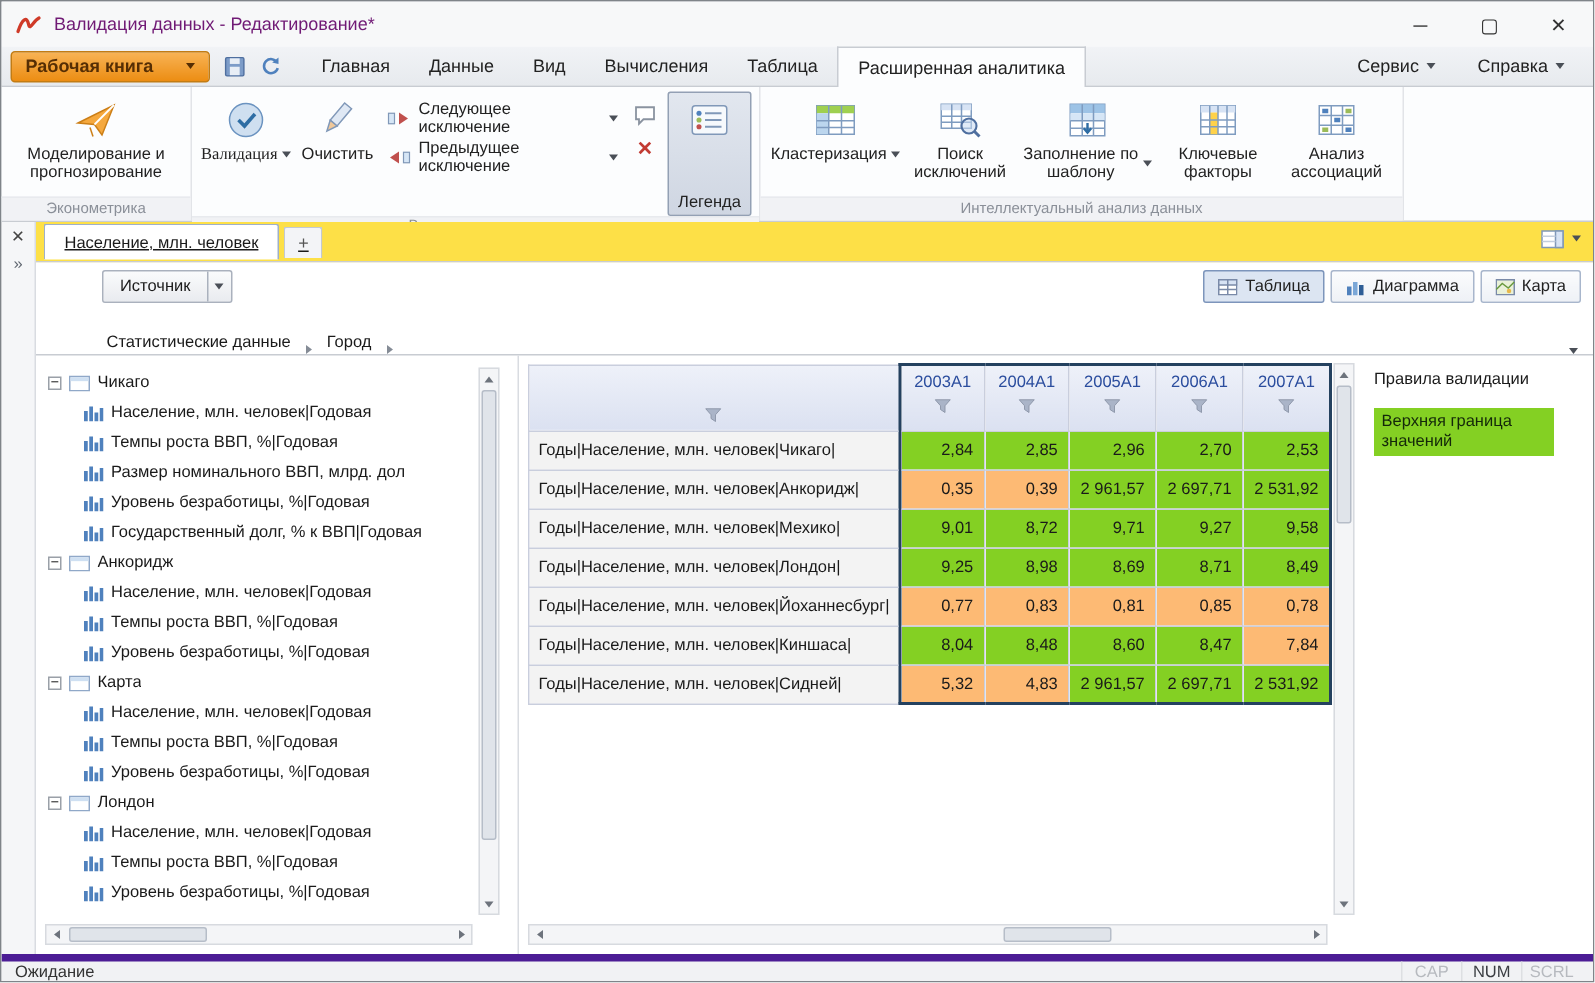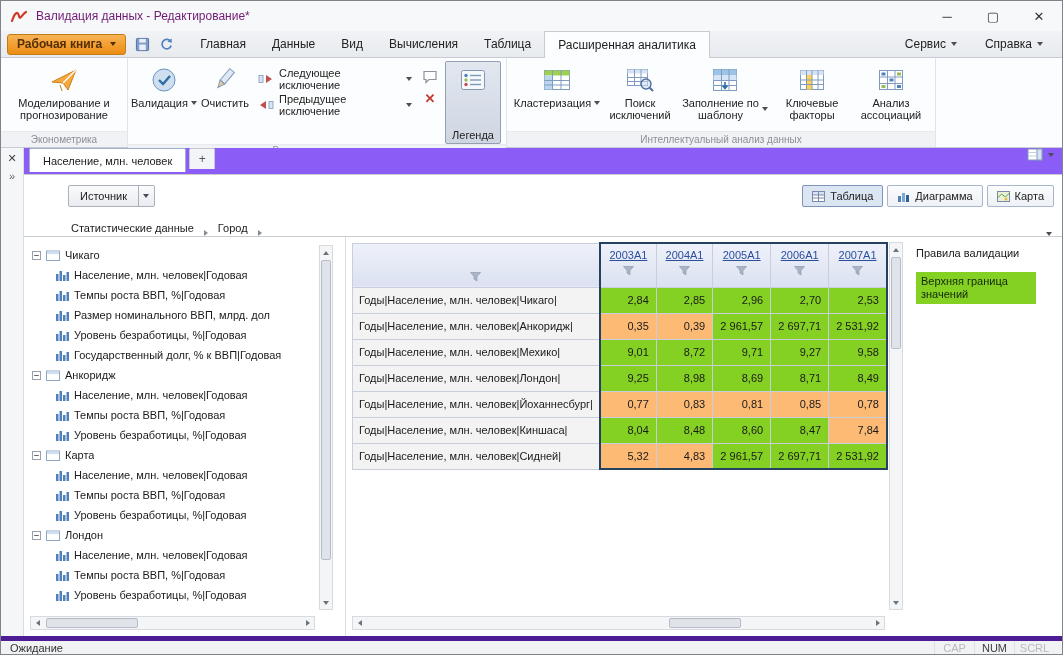--- a/index.html
+++ b/index.html
@@ -8,21 +8,21 @@
           font-family:"Liberation Sans",sans-serif;font-size:12px;color:#1a1a1a;overflow:hidden;position:relative;}
 
   
   .titlebar{height:30px;flex:0 0 auto;display:flex;align-items:center;background:#f7f8f9;padding-left:9px;}
   .title-text{margin-left:8px;font-size:12px;color:#701a75;}
   .tspacer{flex:1;}
   .win-btn{width:46px;height:30px;display:flex;align-items:center;justify-content:center;font-size:13px;color:#333;cursor:default;}
 
   
   .menubar{height:27px;flex:0 0 auto;display:flex;align-items:center;background:linear-gradient(#f1f3f6,#e7eaee);border-bottom:1px solid #c8ccd2;padding:0 6px;}
-  .app-button{height:21px;padding:0 9px;display:flex;align-items:center;gap:8px;background:linear-gradient(#f8b355,#ec8d13);
+  .app-button{height:21px;padding:0 9px;display:flex;align-items:center;gap:22px;background:linear-gradient(#f8b355,#ec8d13);
               border:1px solid #c27c14;border-radius:3px;color:#562e04;font-weight:bold;font-size:12px;text-align:center;}
   .qat{display:flex;gap:2px;margin-left:5px;}
   .qat-btn{width:22px;height:20px;display:flex;align-items:center;justify-content:center;border-radius:2px;}
   .menu-tabs{display:flex;height:27px;margin-left:10px;align-items:stretch;}
   .menu-tab{padding:0 13px;display:flex;align-items:center;font-size:12px;color:#222;}
   .menu-tab.active{background:#fcfdfe;border:1px solid #c8ccd2;border-bottom:1px solid #fcfdfe;margin-bottom:-1px;}
   .menu-right{margin-left:auto;display:flex;gap:2px;}
   .menu-right .menu-tab{gap:5px;}
 
   .caret{display:inline-block;width:0;height:0;border-left:3px solid transparent;border-right:3px solid transparent;border-top:4px solid #4a4f57;}
@@ -44,27 +44,27 @@
   .icon-stack{display:flex;flex-direction:column;gap:8px;padding-top:9px;align-items:center;width:26px;}
   .xglyph{color:#c23b33;font-weight:bold;font-size:13px;line-height:13px;}
 
   
   .content-wrap{flex:1;display:flex;min-height:0;}
   .left-strip{width:23px;flex:0 0 auto;background:#f5f6f8;border-right:1px solid #d9dce1;display:flex;flex-direction:column;align-items:center;padding-top:5px;gap:7px;}
   .strip-close{font-size:11px;color:#444;line-height:11px;}
   .strip-expand{font-size:11px;color:#5f6670;line-height:11px;}
   .main-col{flex:1;display:flex;flex-direction:column;min-width:0;}
 
-  .doc-tabs{height:27px;flex:0 0 auto;background:#8b5cf6;border-bottom:1px solid #c8ccd2;display:flex;align-items:flex-start;padding-left:5px;}
+  .doc-tabs{height:27px;flex:0 0 auto;background:#fde047;border-bottom:1px solid #c8ccd2;display:flex;align-items:center;padding-left:5px;text-decoration:underline;}
   .doc-tab{height:24px;padding:0 13px;background:#fff;border:1px solid #9fb0c8;border-bottom:none;display:flex;align-items:center;
            font-size:11px;border-radius:2px 2px 0 0;}
   .doc-tab-new{width:26px;height:21px;border:1px solid #c3c9d2;border-bottom:none;background:#f3f4f7;display:flex;align-items:center;justify-content:center;margin-left:3px;border-radius:2px 2px 0 0;color:#555;font-size:12px;}
   .doc-tabs-right{margin-left:auto;display:flex;align-items:center;gap:5px;padding:0 8px 4px 0;}
 
-  .view-toolbar{height:32px;flex:0 0 auto;display:flex;align-items:flex-end;background:#fff;padding:0 8px 0 44px;}
+  .view-toolbar{height:32px;flex:0 0 auto;display:flex;align-items:center;background:#fff;padding:0 8px 0 44px;}
   .source-btn{display:flex;height:22px;border:1px solid #aab1bd;border-radius:2px;background:linear-gradient(#fafbfc,#e9ebef);font-size:11px;align-items:stretch;}
   .source-main{padding:0 11px;display:flex;align-items:center;}
   .source-caretbox{width:16px;display:flex;align-items:center;justify-content:center;border-left:1px solid #aab1bd;}
   .view-btns{margin-left:auto;display:flex;gap:4px;}
   .view-btn{height:22px;display:flex;align-items:center;gap:5px;padding:0 9px;border:1px solid #a8b6cc;border-radius:2px;background:linear-gradient(#fbfcfd,#eef1f6);font-size:11px;color:#222;}
   .view-btn.selected{background:#dce5f2;border-color:#7d95bb;}
 
   .breadcrumb{height:30px;flex:0 0 auto;display:flex;align-items:flex-end;background:#fff;border-bottom:1px solid #c8ccd2;padding:0 10px 0 44px;font-size:11px;position:relative;}
   .crumb{padding:2px 3px;}
   .crumb-sep{margin:0 7px;display:flex;align-items:center;}
@@ -78,21 +78,21 @@
   .expander{width:9px;height:9px;border:1px solid #9aa0a8;background:#fff;display:flex;align-items:center;justify-content:center;
             font-size:9px;line-height:7px;color:#333;flex:0 0 auto;font-family:"DejaVu Sans Mono",monospace;}
   .node-icon{display:flex;align-items:center;flex:0 0 auto;}
   .tree-label{overflow:hidden;text-overflow:clip;}
 
   .table-zone{flex:1;min-width:0;position:relative;padding:5px 18px 26px 6px;}
   .grid{border-collapse:collapse;font-size:11px;table-layout:fixed;}
   .grid th,.grid td{border:1px solid #c9cedd;overflow:hidden;}
   .grid thead th{background:linear-gradient(#eef1f9,#dbe1f1);height:44px;vertical-align:top;font-weight:normal;}
   .corner-th{width:245px;}
-  .year-th{width:58px;color:#2b4d9e;text-align:center;padding-top:5px;text-decoration:underline;}
+  .year-th{width:58px;color:#2b4d9e;text-align:center;padding-top:5px;}
   .th-funnel{display:flex;justify-content:center;margin-top:5px;}
   .corner-inner{height:100%;display:flex;align-items:flex-end;justify-content:center;padding-bottom:5px;}
   .grid td{height:26px;}
   td.rowhead{background:#f3f3f3;padding:0 6px;white-space:nowrap;}
   td.val{text-align:right;padding:0 7px;background:#fdba74;font-variant-numeric:tabular-nums;white-space:nowrap;}
   td.val.green{background:#84d023;}
   .dk-l{border-left:2px solid #24415f !important;}
   .dk-r{border-right:2px solid #24415f !important;}
   .dk-b{border-bottom:2px solid #24415f !important;}
   .dk-t{border-top:2px solid #24415f !important;}
@@ -190,21 +190,21 @@
               </svg>
           </span>
           <span>Моделирование и прогнозирование</span>
         </div>
       </div>
       <div class="rgroup-label">Эконометрика</div>
     </div>
 
     <div class="rgroup">
       <div class="rgroup-items">
-        <div class="big-btn" style="width:62px;">
+        <div class="big-btn" style="width:62px;font-family:Liberation Serif, serif;">
           <span class="bicon">
             <svg width="26" height="26" viewBox="0 0 26 26">
                 <circle cx="13" cy="13" r="11" fill="#cfdff0" stroke="#6b93c0"></circle>
                 <path d="M8 13 L12 17 L19 9" stroke="#2e6da4" stroke-width="2.4" fill="none"></path>
               </svg>
           </span>
           <span class="lblrow">
               <span>Валидация</span>
               <span class="caret"></span>
             </span>

